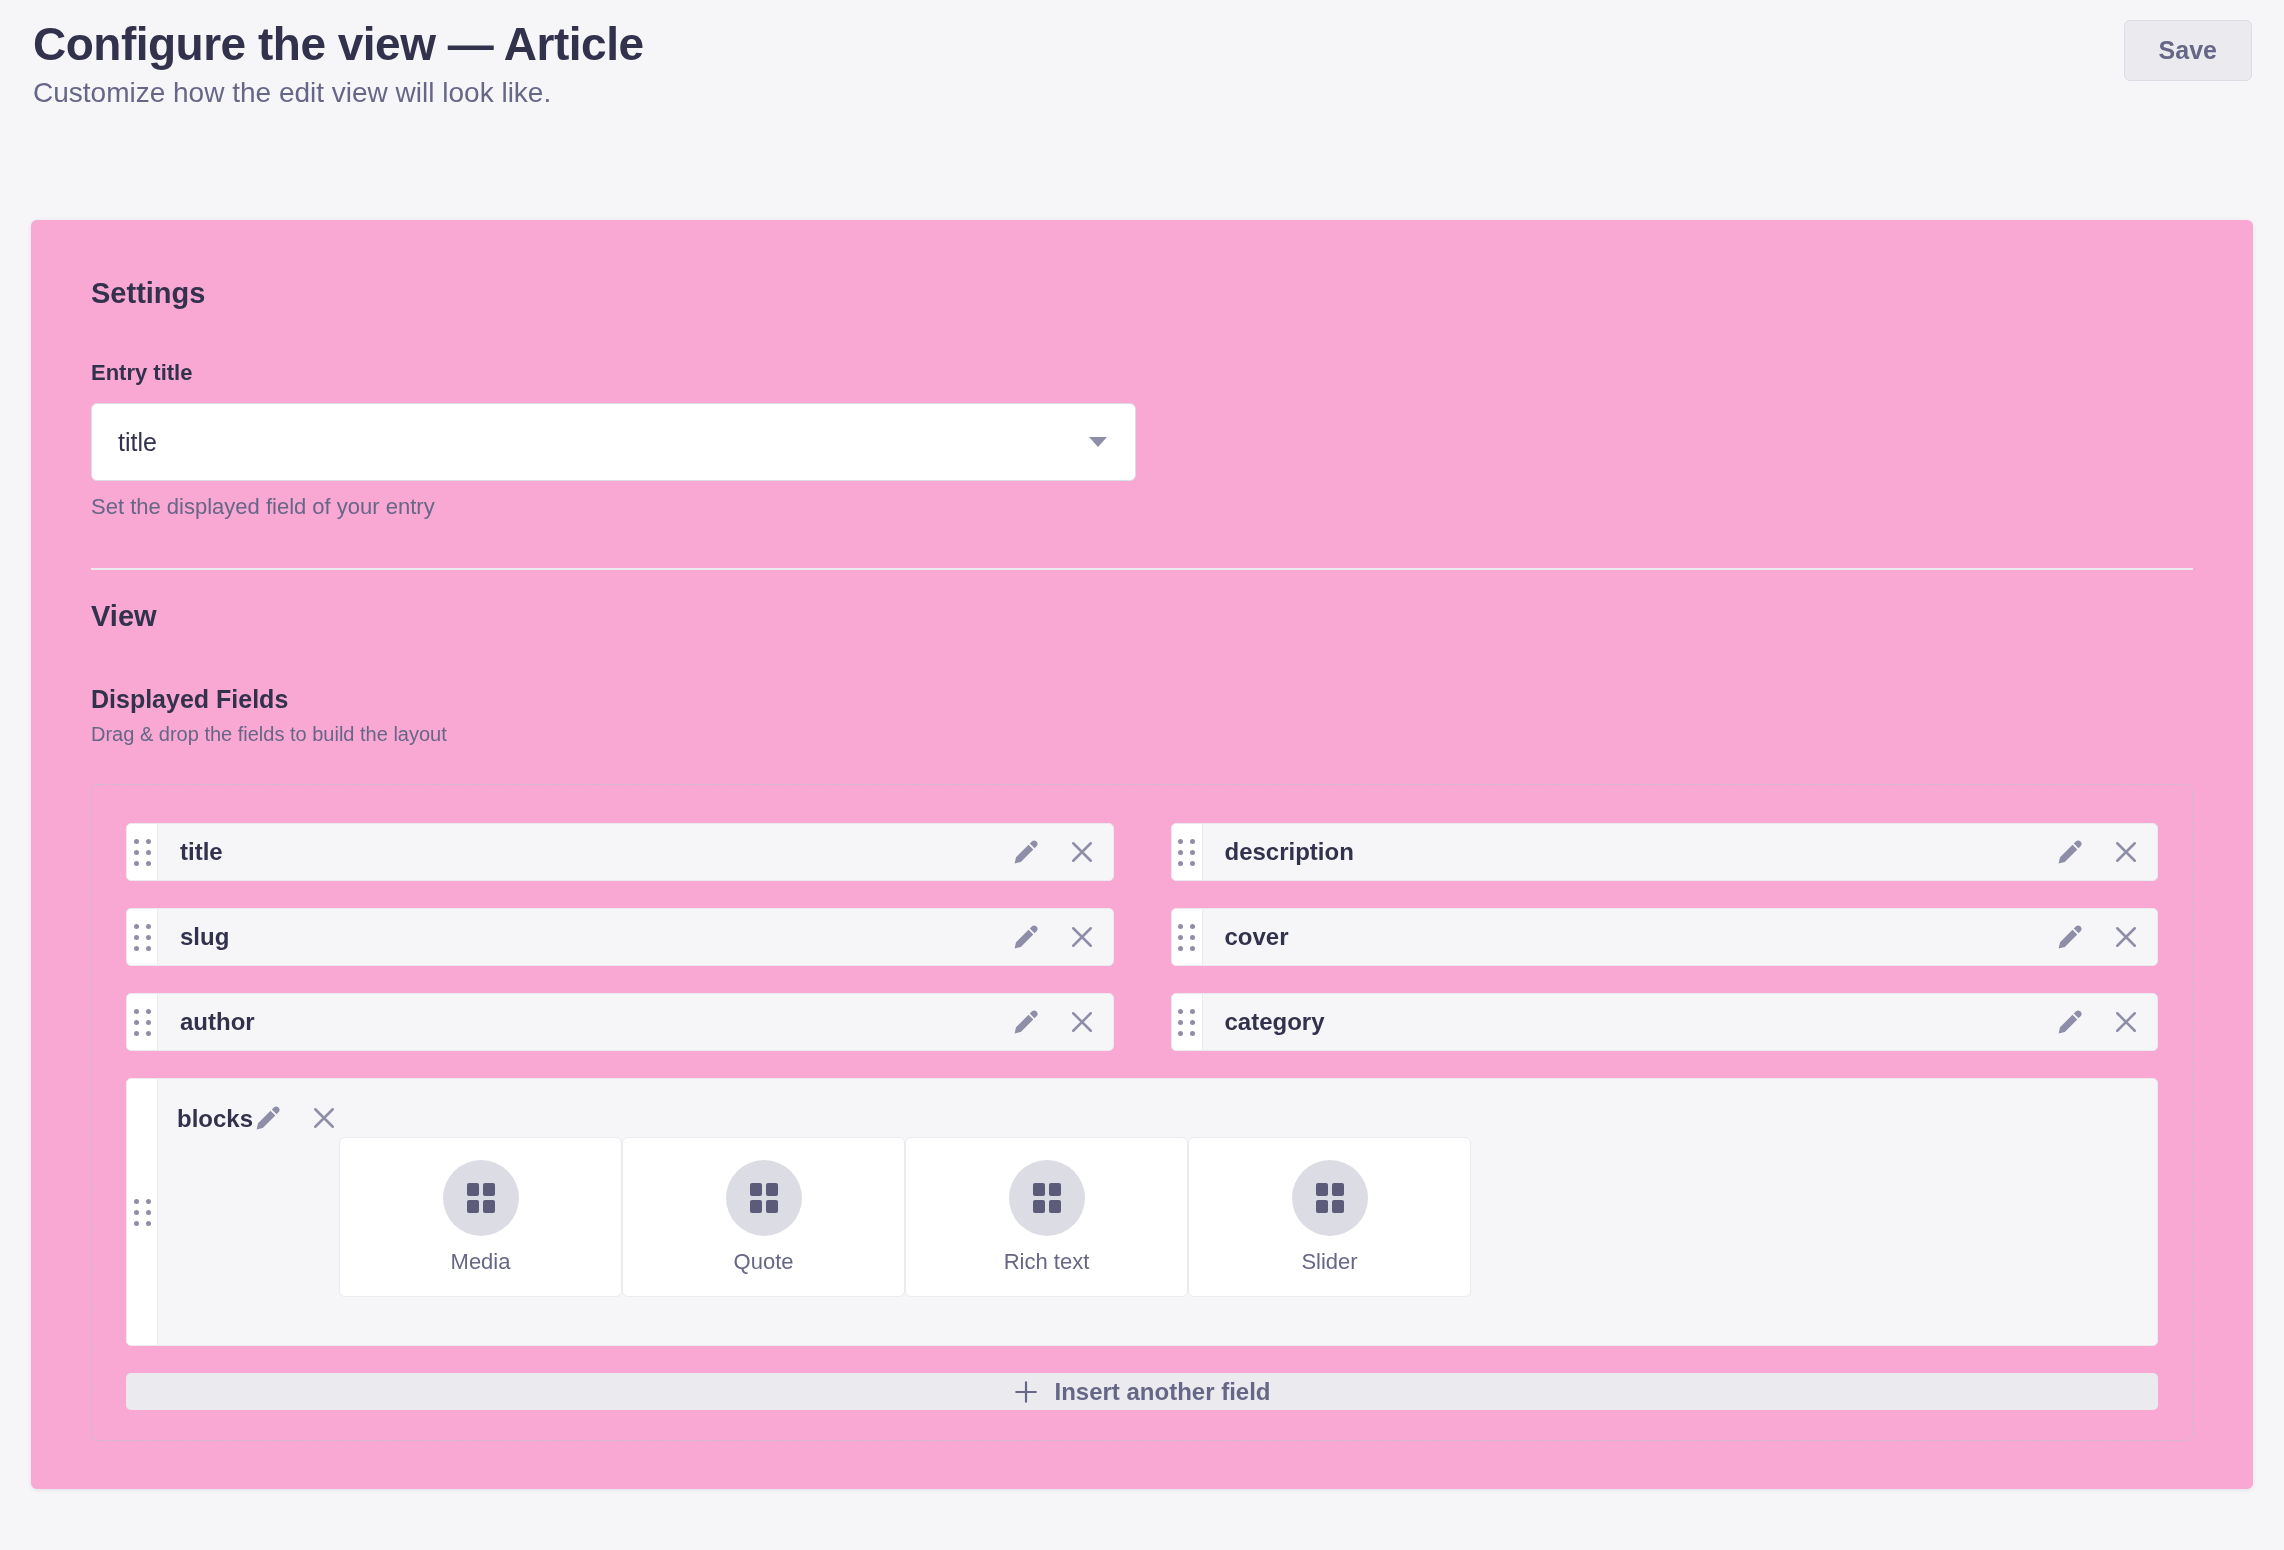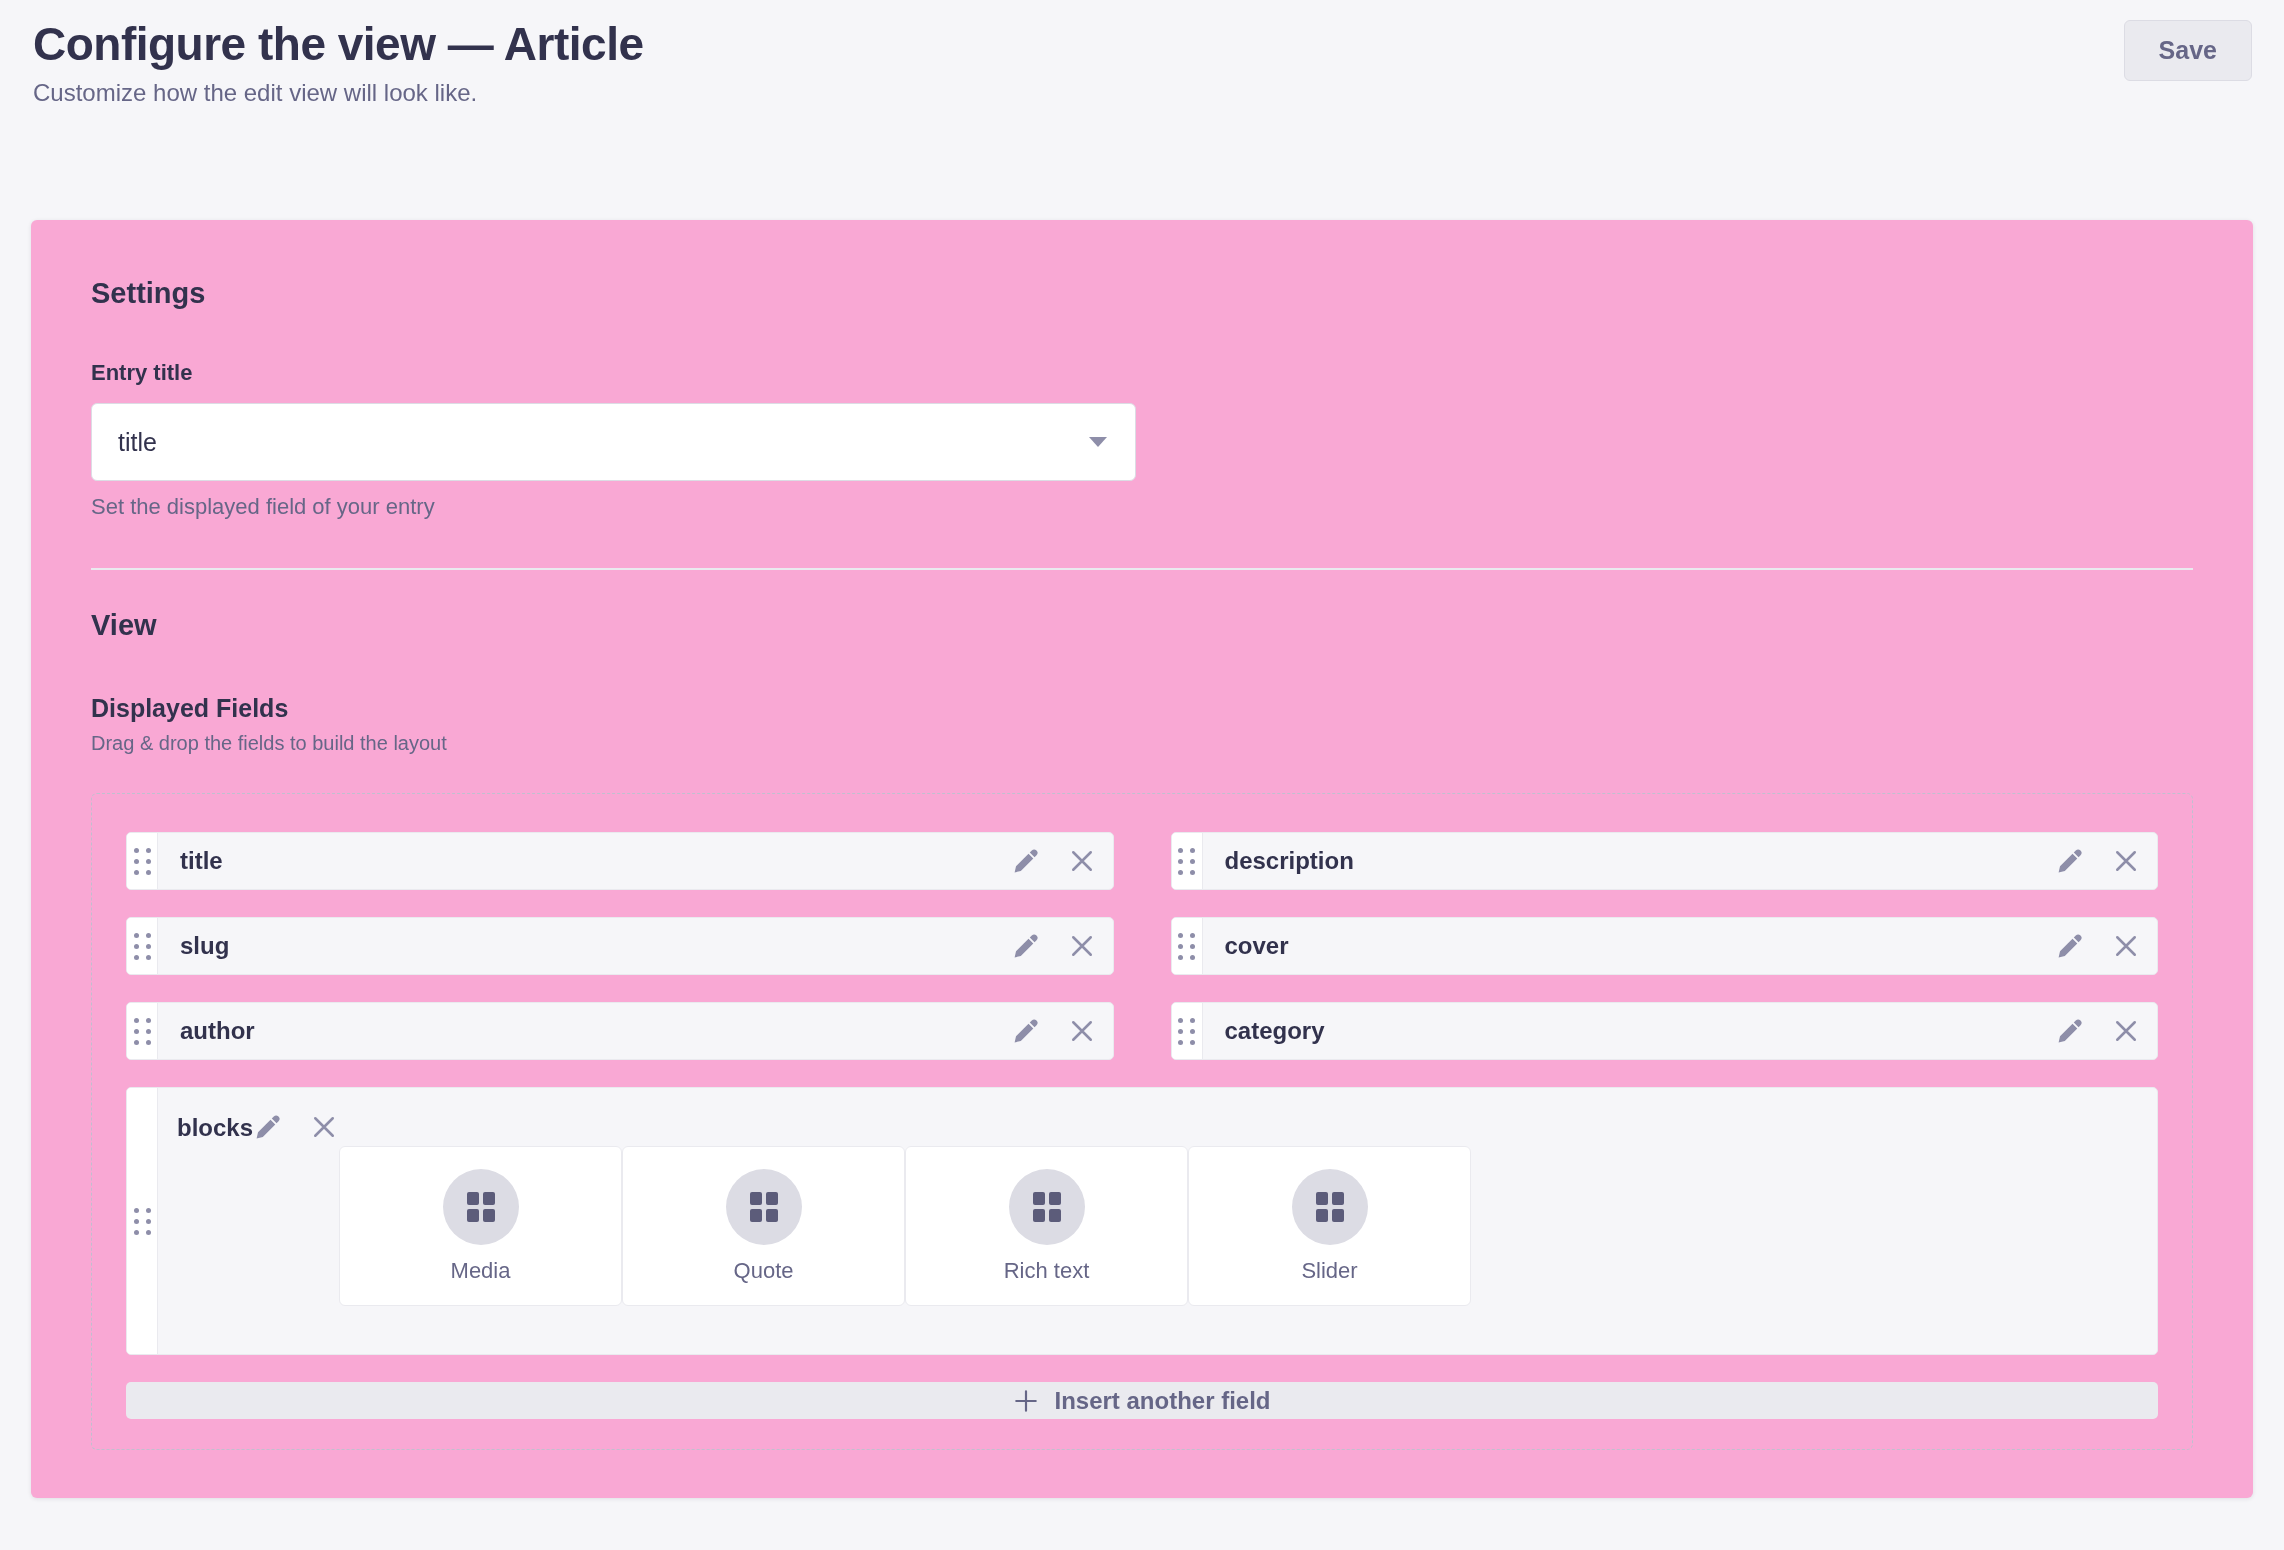--- a/index.html
+++ b/index.html
@@ -6,21 +6,21 @@
   html,body { width:2284px; }
   body {
     font-family: "Liberation Sans", sans-serif;
     background: #f6f6f9;
   }
   .page { width:2284px; height:1550px; overflow:hidden; background:#f6f6f9; }
 
   
   .header { display:flex; justify-content:space-between; align-items:flex-start; padding:18px 32px 0 33px; }
   .header h1 { font-size:46px; line-height:52px; font-weight:700; color:#32324d; letter-spacing:-0.5px; }
-  .header .subtitle { font-size:24px; line-height:28px; color:#666687; margin-top:9px; }
+  .header .subtitle { font-size:28px; line-height:28px; color:#666687; margin-top:9px; }
   .save-btn {
     background:#eaeaef; border:1px solid #dcdce4; border-radius:6px;
     color:#666687; font-size:25px; font-weight:600; font-family:inherit;
     padding:15px 34px; margin-top:2px; cursor:pointer;
   }
 
   
   .card {
     background:#f9a8d4; border-radius:6px; margin:113px 31px 0;
     padding:58px 60px 48px; box-shadow:0 1px 4px rgba(33,33,52,0.1);
@@ -30,21 +30,21 @@
   .entry-label { margin-top:52px; font-size:22px; font-weight:700; color:#32324d; }
   .select {
     margin-top:17px; width:1045px; height:78px; background:#fff;
     border:1px solid #dcdce4; border-radius:6px;
     display:flex; align-items:center; justify-content:space-between;
     padding:0 27px 0 26px; font-size:25px; color:#32324d; cursor:pointer;
   }
   .help { margin-top:13px; font-size:22px; color:#666687; }
 
   .divider { margin-top:48px; height:2px; background:#eaeaef; }
-  .view-heading { margin-top:40px; }
+  .view-heading { margin-top:31px; }
 
   .df-heading { margin-top:54px; font-size:25px; font-weight:700; color:#32324d; }
   .df-sub { margin-top:9px; font-size:20px; color:#666687; }
 
   
   .dropzone {
     margin-top:38px; border:1px dashed #c0c0cf; border-radius:6px;
     padding:38px 34px 30px;
   }
   .fields-grid { display:grid; grid-template-columns:1fr 1fr; column-gap:57px; row-gap:27px; }

